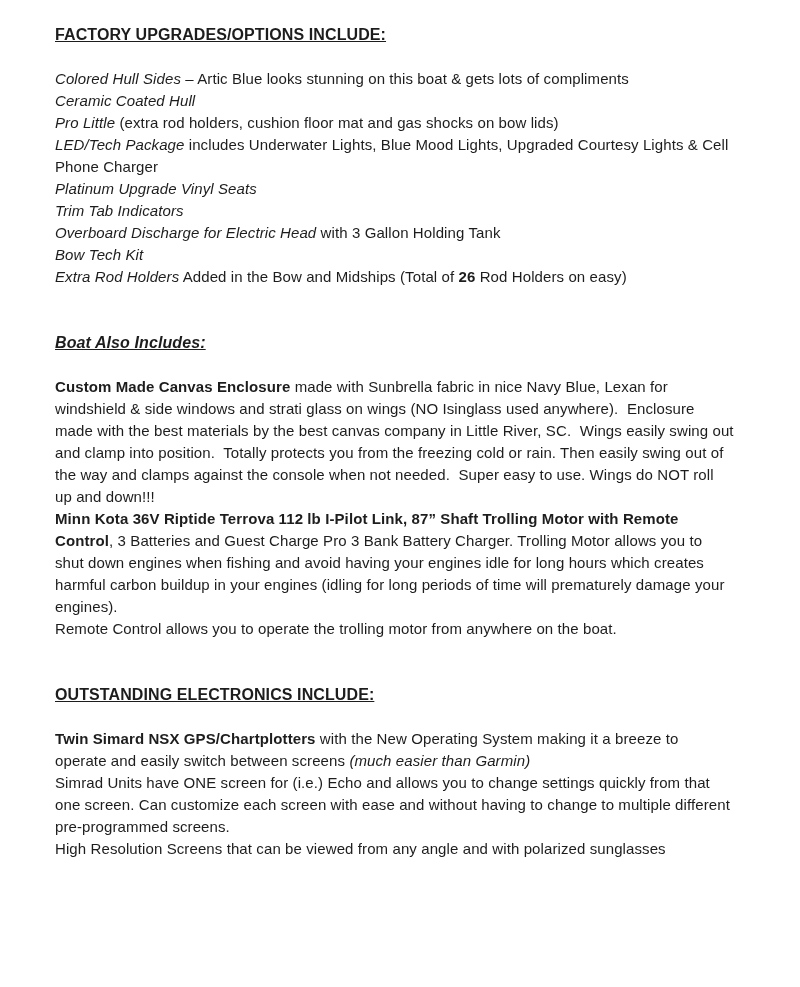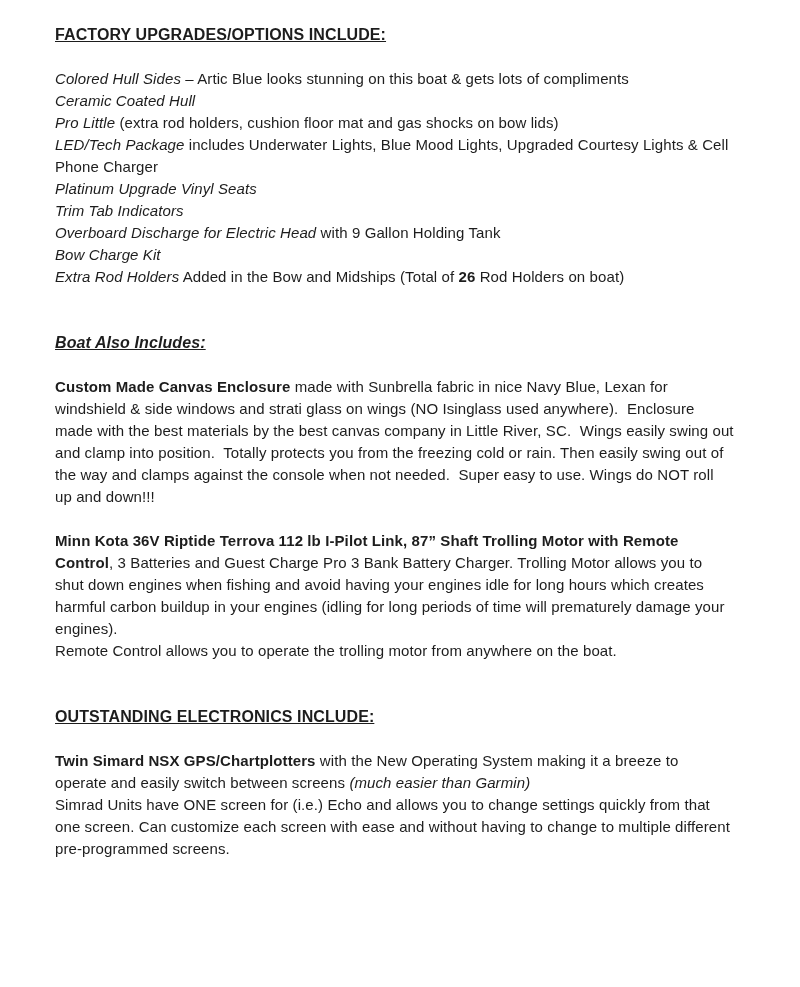--- a/index.html
+++ b/index.html
@@ -21,48 +21,49 @@
     font-size: 16px;
     font-weight: bold;
     text-decoration: underline;
     line-height: 22px;
     margin: 0 0 22px 0;
   }
   .heading.bi { font-style: italic; }
   section.gap { margin-top: 44px; }
   .line, .para { white-space: pre-wrap; margin: 0; }
   .line.indent { padding-left: 26px; }
-  .para.gap { margin-top: 22px; }
+  .para.gap { }
   .i { font-style: italic; text-align: right; }
   .b { font-weight: bold; }
 </style>
 </head>
 <body style="color: rgb(29, 29, 29); background: rgb(255, 255, 255);">
 
 <div class="page">
 
   <section>
     <h2 class="heading">FACTORY UPGRADES/OPTIONS INCLUDE:</h2>
     <div class="line"><span class="i">Colored Hull Sides</span><span> – Artic Blue looks stunning on this boat &amp; gets lots of compliments</span></div>
     <div class="line"><span class="i">Ceramic Coated Hull</span></div>
     <div class="line"><span class="i">Pro Little</span><span> (extra rod holders, cushion floor mat and gas shocks on bow lids)</span></div>
     <div class="line"><span class="i">LED/Tech Package</span><span> includes Underwater Lights, Blue Mood Lights, Upgraded Courtesy Lights &amp; Cell Phone Charger</span></div>
     <div class="line"><span class="i">Platinum Upgrade Vinyl Seats</span></div>
     <div class="line"><span class="i">Trim Tab Indicators</span></div>
-    <div class="line"><span class="i">Overboard Discharge for Electric Head</span><span> with 9 Gallon Holding Tank</span></div>
-    <div class="line"><span class="i">Bow Charge Kit</span></div>
-    <div class="line"><span class="i">Extra Rod Holders</span><span> Added in the Bow and Midships (Total of </span><span class="b">26</span><span> Rod Holders on boat)</span></div>
+    <div class="line"><span class="i">Overboard Discharge for Electric Head</span><span> with 3 Gallon Holding Tank</span></div>
+    <div class="line"><span class="i">Bow Tech Kit</span></div>
+    <div class="line"><span class="i">Extra Rod Holders</span><span> Added in the Bow and Midships (Total of </span><span class="b">26</span><span> Rod Holders on easy)</span></div>
   </section>
 
   <section class="gap">
     <h2 class="heading bi">Boat Also Includes:</h2>
     <p class="para"><span class="b">Custom Made Canvas Enclosure</span><span> made with Sunbrella fabric in nice Navy Blue, Lexan for windshield &amp; side windows and strati glass on wings (NO Isinglass used anywhere).  Enclosure made with the best materials by the best canvas company in Little River, SC.  Wings easily swing out and clamp into position.  Totally protects you from the freezing cold or rain. Then easily swing out of the way and clamps against the console when not needed.  Super easy to use. Wings do NOT roll up and down!!!</span></p>
     <p class="para gap"><span class="b">Minn Kota 36V Riptide Terrova 112 lb I-Pilot Link, 87” Shaft Trolling Motor with Remote Control</span><span>, 3 Batteries and Guest Charge Pro 3 Bank Battery Charger. Trolling Motor allows you to shut down engines when fishing and avoid having your engines idle for long hours which creates harmful carbon buildup in your engines (idling for long periods of time will prematurely damage your engines).</span></p>
     <p class="para"><span>Remote Control allows you to operate the trolling motor from anywhere on the boat.</span></p>
   </section>
 
   <section class="gap">
     <h2 class="heading">OUTSTANDING ELECTRONICS INCLUDE:</h2>
     <p class="para"><span class="b">Twin Simard NSX GPS/Chartplotters</span><span> with the New Operating System making it a breeze to operate and easily switch between screens </span><span class="i">(much easier than Garmin)</span></p>
     <p class="para"><span>Simrad Units have ONE screen for (i.e.) Echo and allows you to change settings quickly from that one screen. Can customize each screen with ease and without having to change to multiple different pre-programmed screens.</span></p>
+    <p class="para"><span>High Resolution Screens that can be viewed from any angle and with polarized sunglasses</span></p>
   </section>
 
 </div>
 
 </body></html>

